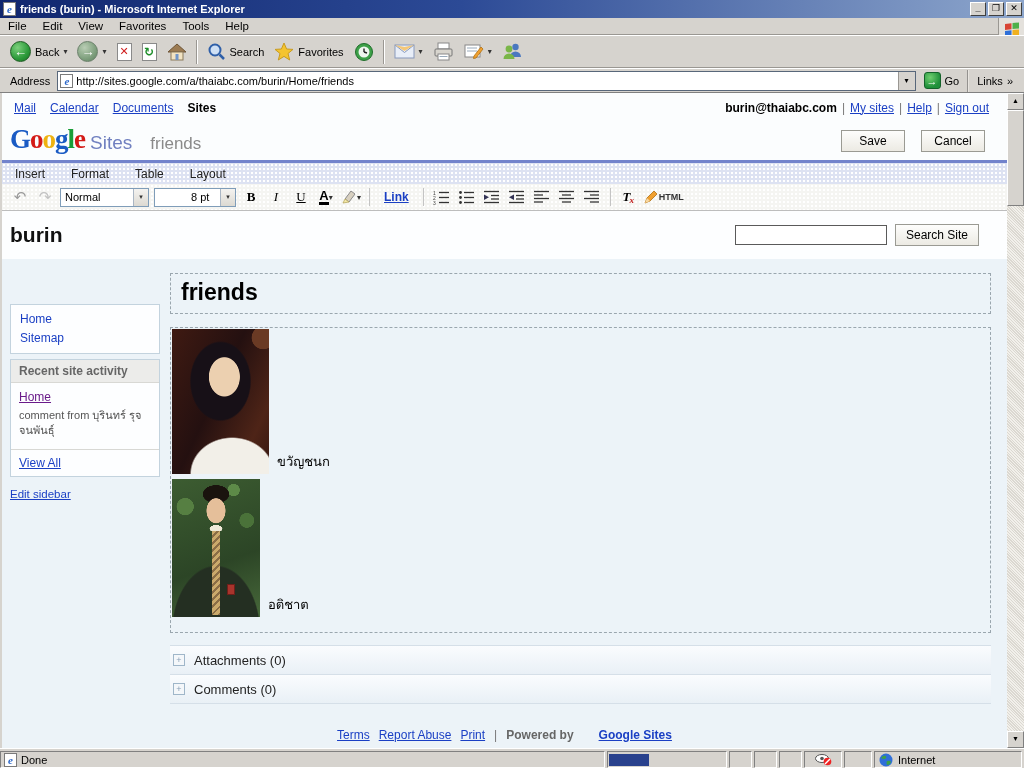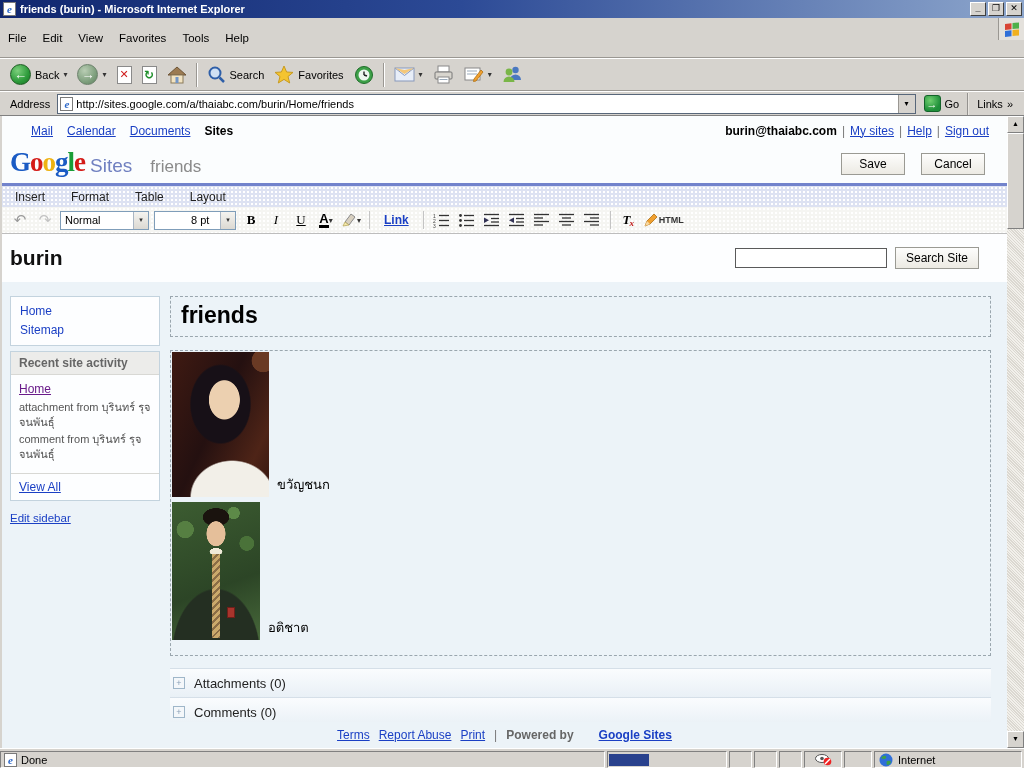--- a/index.html
+++ b/index.html
@@ -12,21 +12,21 @@
     display:flex; align-items:center; padding-left:3px; flex:none; }
   .titlebar .ttl { color:#fff; font-size:11px; font-weight:bold; margin-left:4px; flex:1;
     white-space:nowrap; overflow:hidden; }
   .tb-btn { width:16px; height:14px; background:#d6d3ce; border:1px solid;
     border-color:#fff #404040 #404040 #fff; font-size:9px; line-height:11px; text-align:center;
     margin-right:2px; font-weight:bold; color:#000; }
   .e-page { display:inline-block; width:13px; height:14px; background:#fff; border:1px solid #7a7a7a;
     font:bold italic 11px/12px "Liberation Serif",serif; color:#2a66c8; text-align:center; }
 
   
-  .menubar { height:40px; background:#d6d3ce; display:flex; align-items:center; flex:none;
+  .menubar { height:17px; background:#d6d3ce; display:flex; align-items:center; flex:none;
     border-bottom:1px solid #9a9792; }
   .menu-item { font-size:11.5px; padding:3px 8px; color:#000; }
   .winflag-box { margin-left:auto; width:26px; height:22px; display:flex; align-items:center;
     justify-content:center; border-left:1px solid #9a9792; align-self:stretch; background:#e4e1dc; }
 
   
   .toolbar { height:33px; background:#d6d3ce; display:flex; align-items:center; padding-left:5px;
     flex:none; border-top:1px solid #fff; border-bottom:1px solid #9a9792; }
   .tbtn { display:flex; align-items:center; gap:4px; padding:2px 5px; font-size:11px; color:#000; }
   .circ { width:21px; height:21px; border-radius:50%; display:inline-flex; align-items:center;
@@ -64,21 +64,21 @@
   .vscroll { width:17px; flex:none; background:#e9e7e2;
     background-image:repeating-linear-gradient(45deg,#f2f0eb 0 1px,#dbd8d1 1px 2px);
     display:flex; flex-direction:column; }
   .sc-btn { width:17px; height:17px; background:#d6d3ce; border:1px solid;
     border-color:#fff #808080 #808080 #fff; font-size:7px; text-align:center; line-height:14px; color:#000; flex:none; }
   .sc-thumb { width:17px; height:96px; background:#d6d3ce; border:1px solid;
     border-color:#fff #808080 #808080 #fff; flex:none; }
   .sc-track { flex:1; }
 
   
-  .g-links-row { height:25px; display:flex; align-items:center; padding:4px 8px 0 19px; font-size:12px; gap:14px;margin-left:10px; }
+  .g-links-row { height:25px; display:flex; align-items:center; padding:4px 8px 0 12px; font-size:12px; gap:14px; }
   .g-links-right { margin-left:auto; display:flex; align-items:center; gap:5px; padding-right:10px; }
   a.lnk, .lnk { color:#1a3fc4; text-decoration:underline; cursor:pointer; }
   .lnk-plain { color:#1a3fc4; cursor:pointer; }
   .bold-black { font-weight:bold; color:#000; }
   .pipe { color:#777; }
 
   .g-logo-row { height:42px; display:flex; align-items:flex-end; padding:0 8px 6px 8px; }
   .g-logo { font-family:"Liberation Serif",serif; font-weight:bold; font-size:27px; letter-spacing:-1px; line-height:30px; }
   .gl0,.gl3 { color:#1a5bc4; } .gl1,.gl5 { color:#d41b17; } .gl2 { color:#eeb211; } .gl4 { color:#1a9e38; }
   .g-product { font-size:19px; color:#7080c0; margin-left:5px; line-height:22px; }
@@ -118,21 +118,21 @@
   .html-lbl { font-size:9px; font-weight:bold; color:#333; margin-left:2px; }
 
   
   .site-header { height:48px; background:#fdfeff; display:flex; align-items:center; padding:0 8px; flex:none; }
   .site-name { font-size:21px; font-weight:bold; color:#111; }
   .site-search { margin-left:auto; display:flex; align-items:center; gap:8px; padding-right:20px; }
   .site-search input { width:152px; height:20px; border:1px solid #5a5a5a; font-family:inherit; font-size:12px; padding:0 3px; }
 
   
   .page-body { flex:1; background:#ecf3f8; display:flex; padding-top:14px; min-height:0; }
-  .sidebar { width:150px; margin-left:8px; flex:none; font-size:12px; }
+  .sidebar { width:150px; margin-left:8px; flex:none; font-size:12px;margin-top:31px; }
   .side-box { background:#fdfeff; border:1px solid #c3d3de; }
   .side-nav { padding:5px 9px; line-height:19px; display:flex; flex-direction:column; }
   .side-box2 { margin-top:5px; }
   .sb2-header { background:#ececea; border-bottom:1px solid #d8d8d4; padding:4px 8px;
     font-weight:bold; color:#666; font-size:12px; }
   .sb2-body { padding:7px 8px 9px 8px; font-size:11px; color:#555; line-height:15px; }
   .home-visited { color:#6a1b8a; text-decoration:underline; font-size:12px; display:inline-block; margin-bottom:3px; cursor:pointer; }
   .sb2-entry { margin-bottom:2px; }
   .sb2-footer { border-top:1px solid #d8d8d4; padding:6px 8px; }
   .edit-sidebar { margin-top:11px; font-size:11.5px; display:inline-block; }
@@ -477,21 +477,20 @@
       <div class="page-body">
         <div class="sidebar">
           <div class="side-box side-nav">
             <span class="lnk-plain">Home</span>
             <span class="lnk-plain">Sitemap</span>
           </div>
           <div class="side-box side-box2">
             <div class="sb2-header">Recent site activity</div>
             <div class="sb2-body">
               <span class="home-visited">Home</span>
-              <div class="sb2-entry">attachment from บุรินทร์ รุจจนพันธุ์</div>
               <div class="sb2-entry">comment from บุรินทร์ รุจจนพันธุ์</div>
             </div>
             <div class="sb2-footer">
               <span class="lnk">View All</span>
             </div>
           </div>
           <span class="lnk edit-sidebar">Edit sidebar</span>
         </div>
 
         <div class="main">

